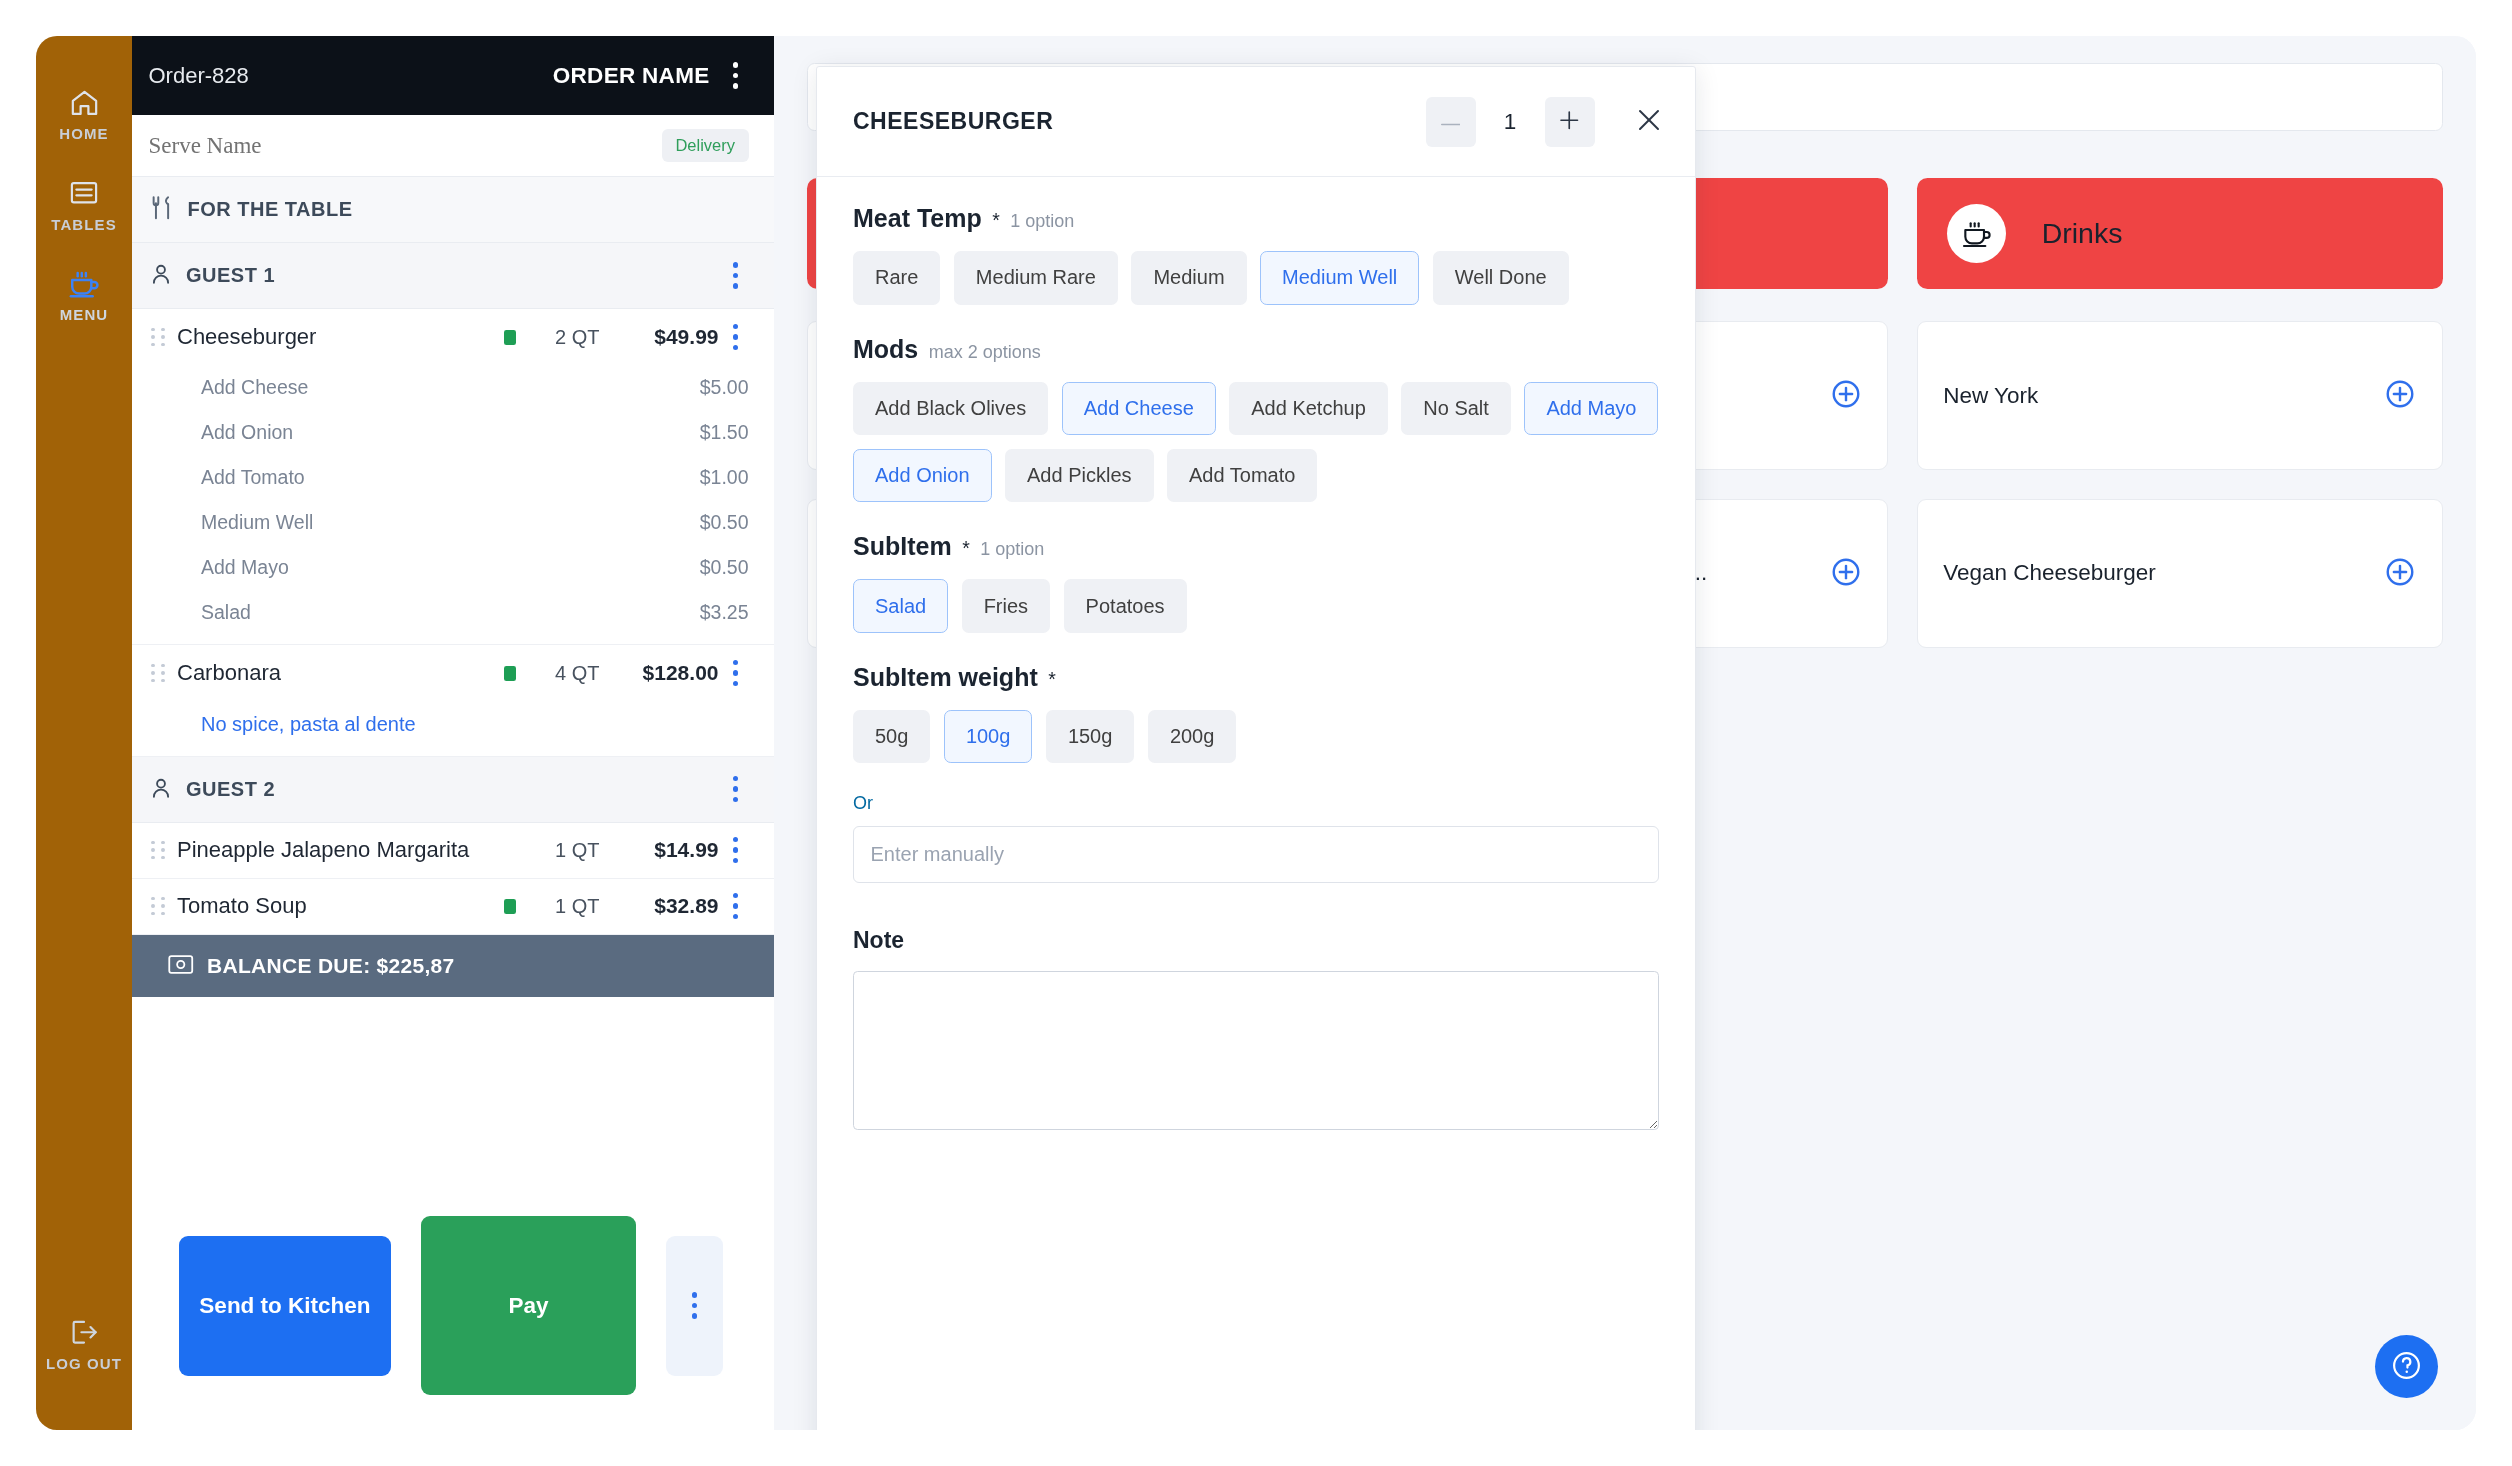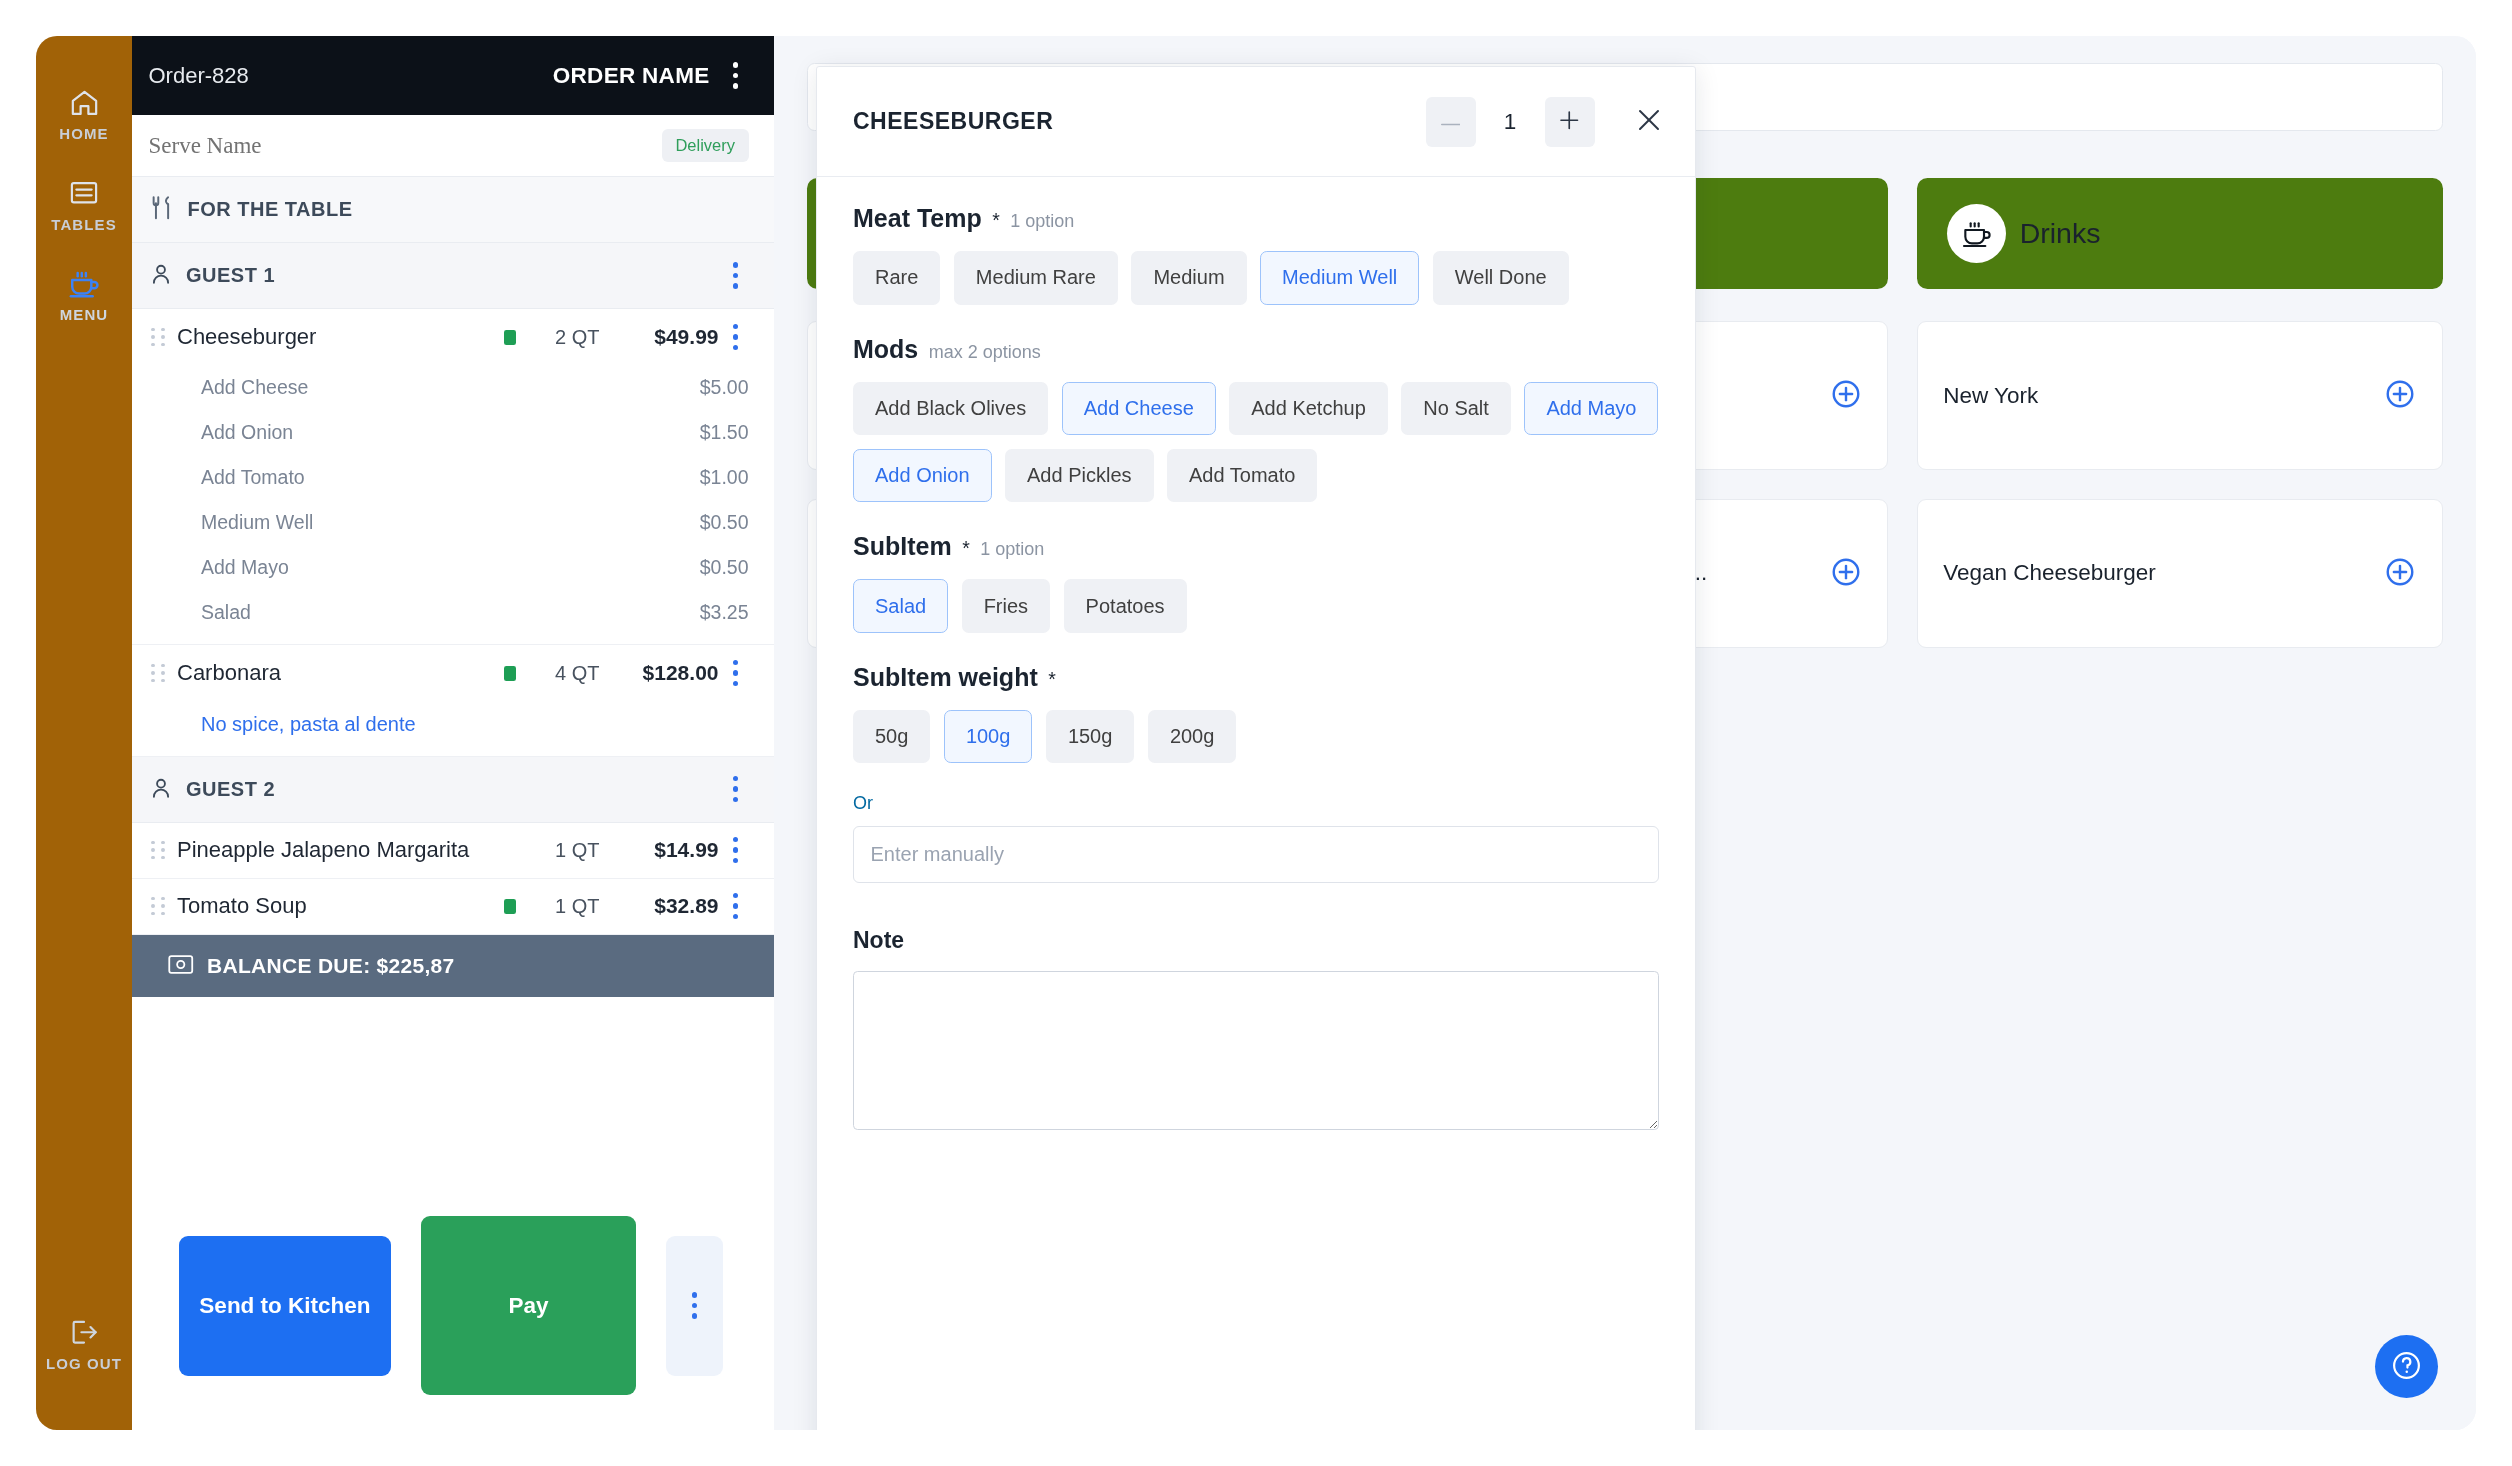--- a/index.html
+++ b/index.html
@@ -182,22 +182,22 @@
   }
   .search-bar {
     height: 68px; background: #ffffff;
     border: 0.8px solid #e4e8ee; border-radius: 7.5px;
     width: 100%;
     font-size: 21px; padding: 0 19.5px; color: #2b3441;
     font-family: inherit;
   }
   .cat-row { display: flex; gap: 28.5px; margin-top: 47px; }
   .cat-chip {
-    flex: 1; height: 111px; border-radius: 10.5px; background: #4d7c0f;
-    display: flex; align-items: center; gap: 14px;
+    flex: 1; height: 111px; border-radius: 10.5px; background: #ef4444;
+    display: flex; align-items: center; gap: 36px;
     padding-left: 30px; cursor: pointer;
   }
   .cat-ico {
     width: 59px; height: 59px; border-radius: 50%; background: #fff;
     display: flex; align-items: center; justify-content: center; flex: 0 0 59px;
   }
   .cat-label { font-size: 28.5px; color: #1a222d; }
 
   .card-grid {
     display: grid; grid-template-columns: repeat(3, 1fr);

